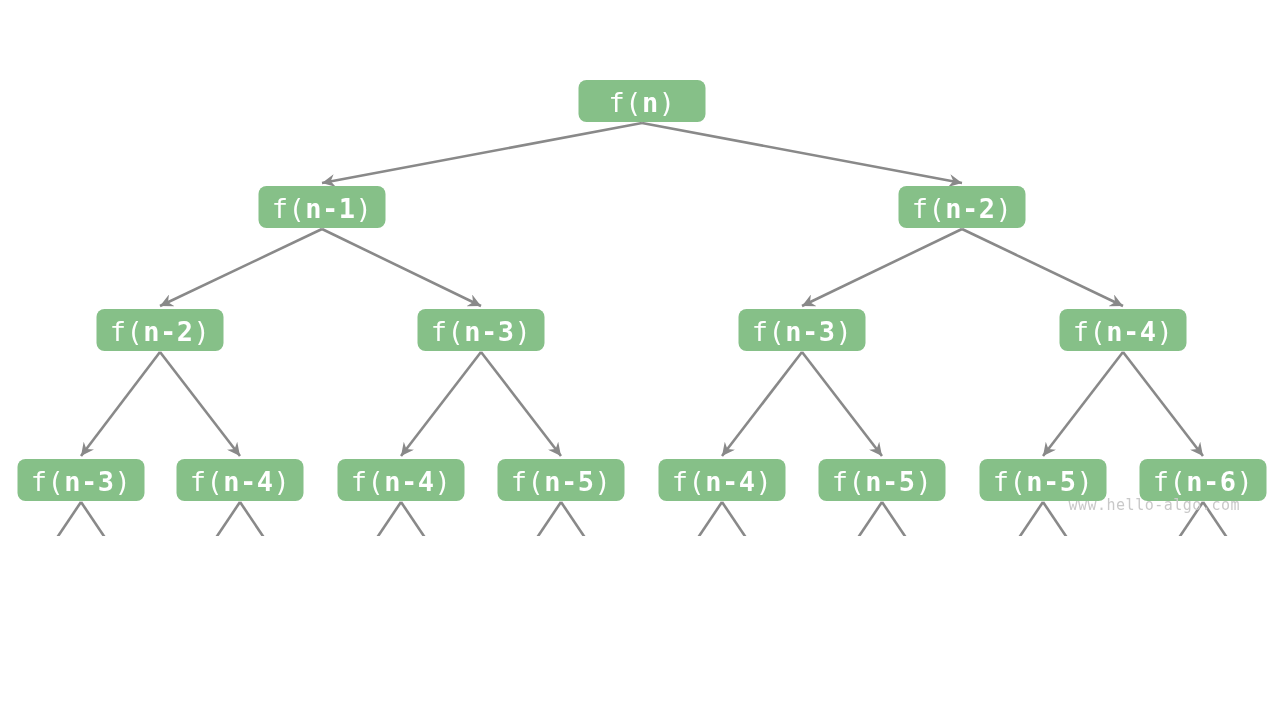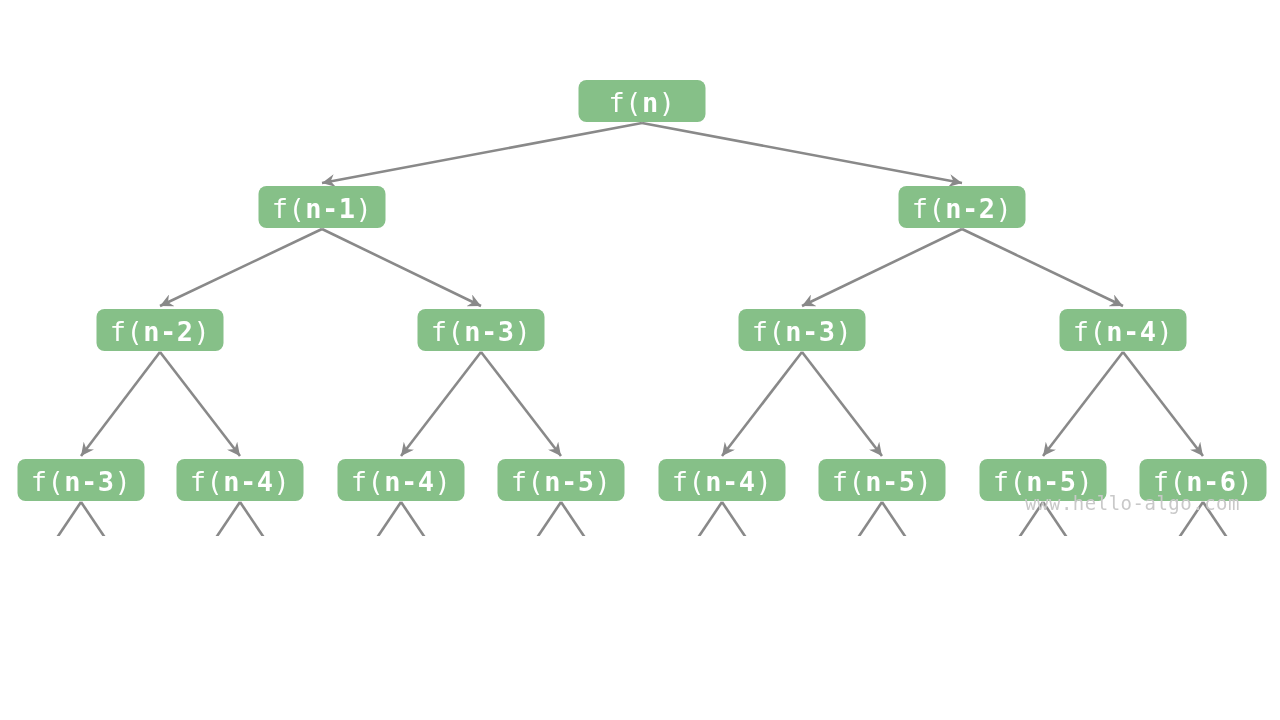--- a/index.html
+++ b/index.html
@@ -10,21 +10,21 @@
     background: #ffffff;
     overflow: hidden;
     font-family: "DejaVu Sans Mono", monospace;
     text-decoration: underline;
   }
   svg text { font-family: "DejaVu Sans Mono", monospace; }
   .watermark {
     position: absolute;
     right: 40px;
     bottom: 22px;
-    font-size: 19px;
+    font-size: 15px;
     letter-spacing: 0.5px;
     color: #c9c9c9;
     user-select: none;
   }
 </style>
 </head>
 <body>
 
 <div class="stage">
   <svg id="tree-svg" width="1280" height="720" viewBox="0 0 1280 720">

